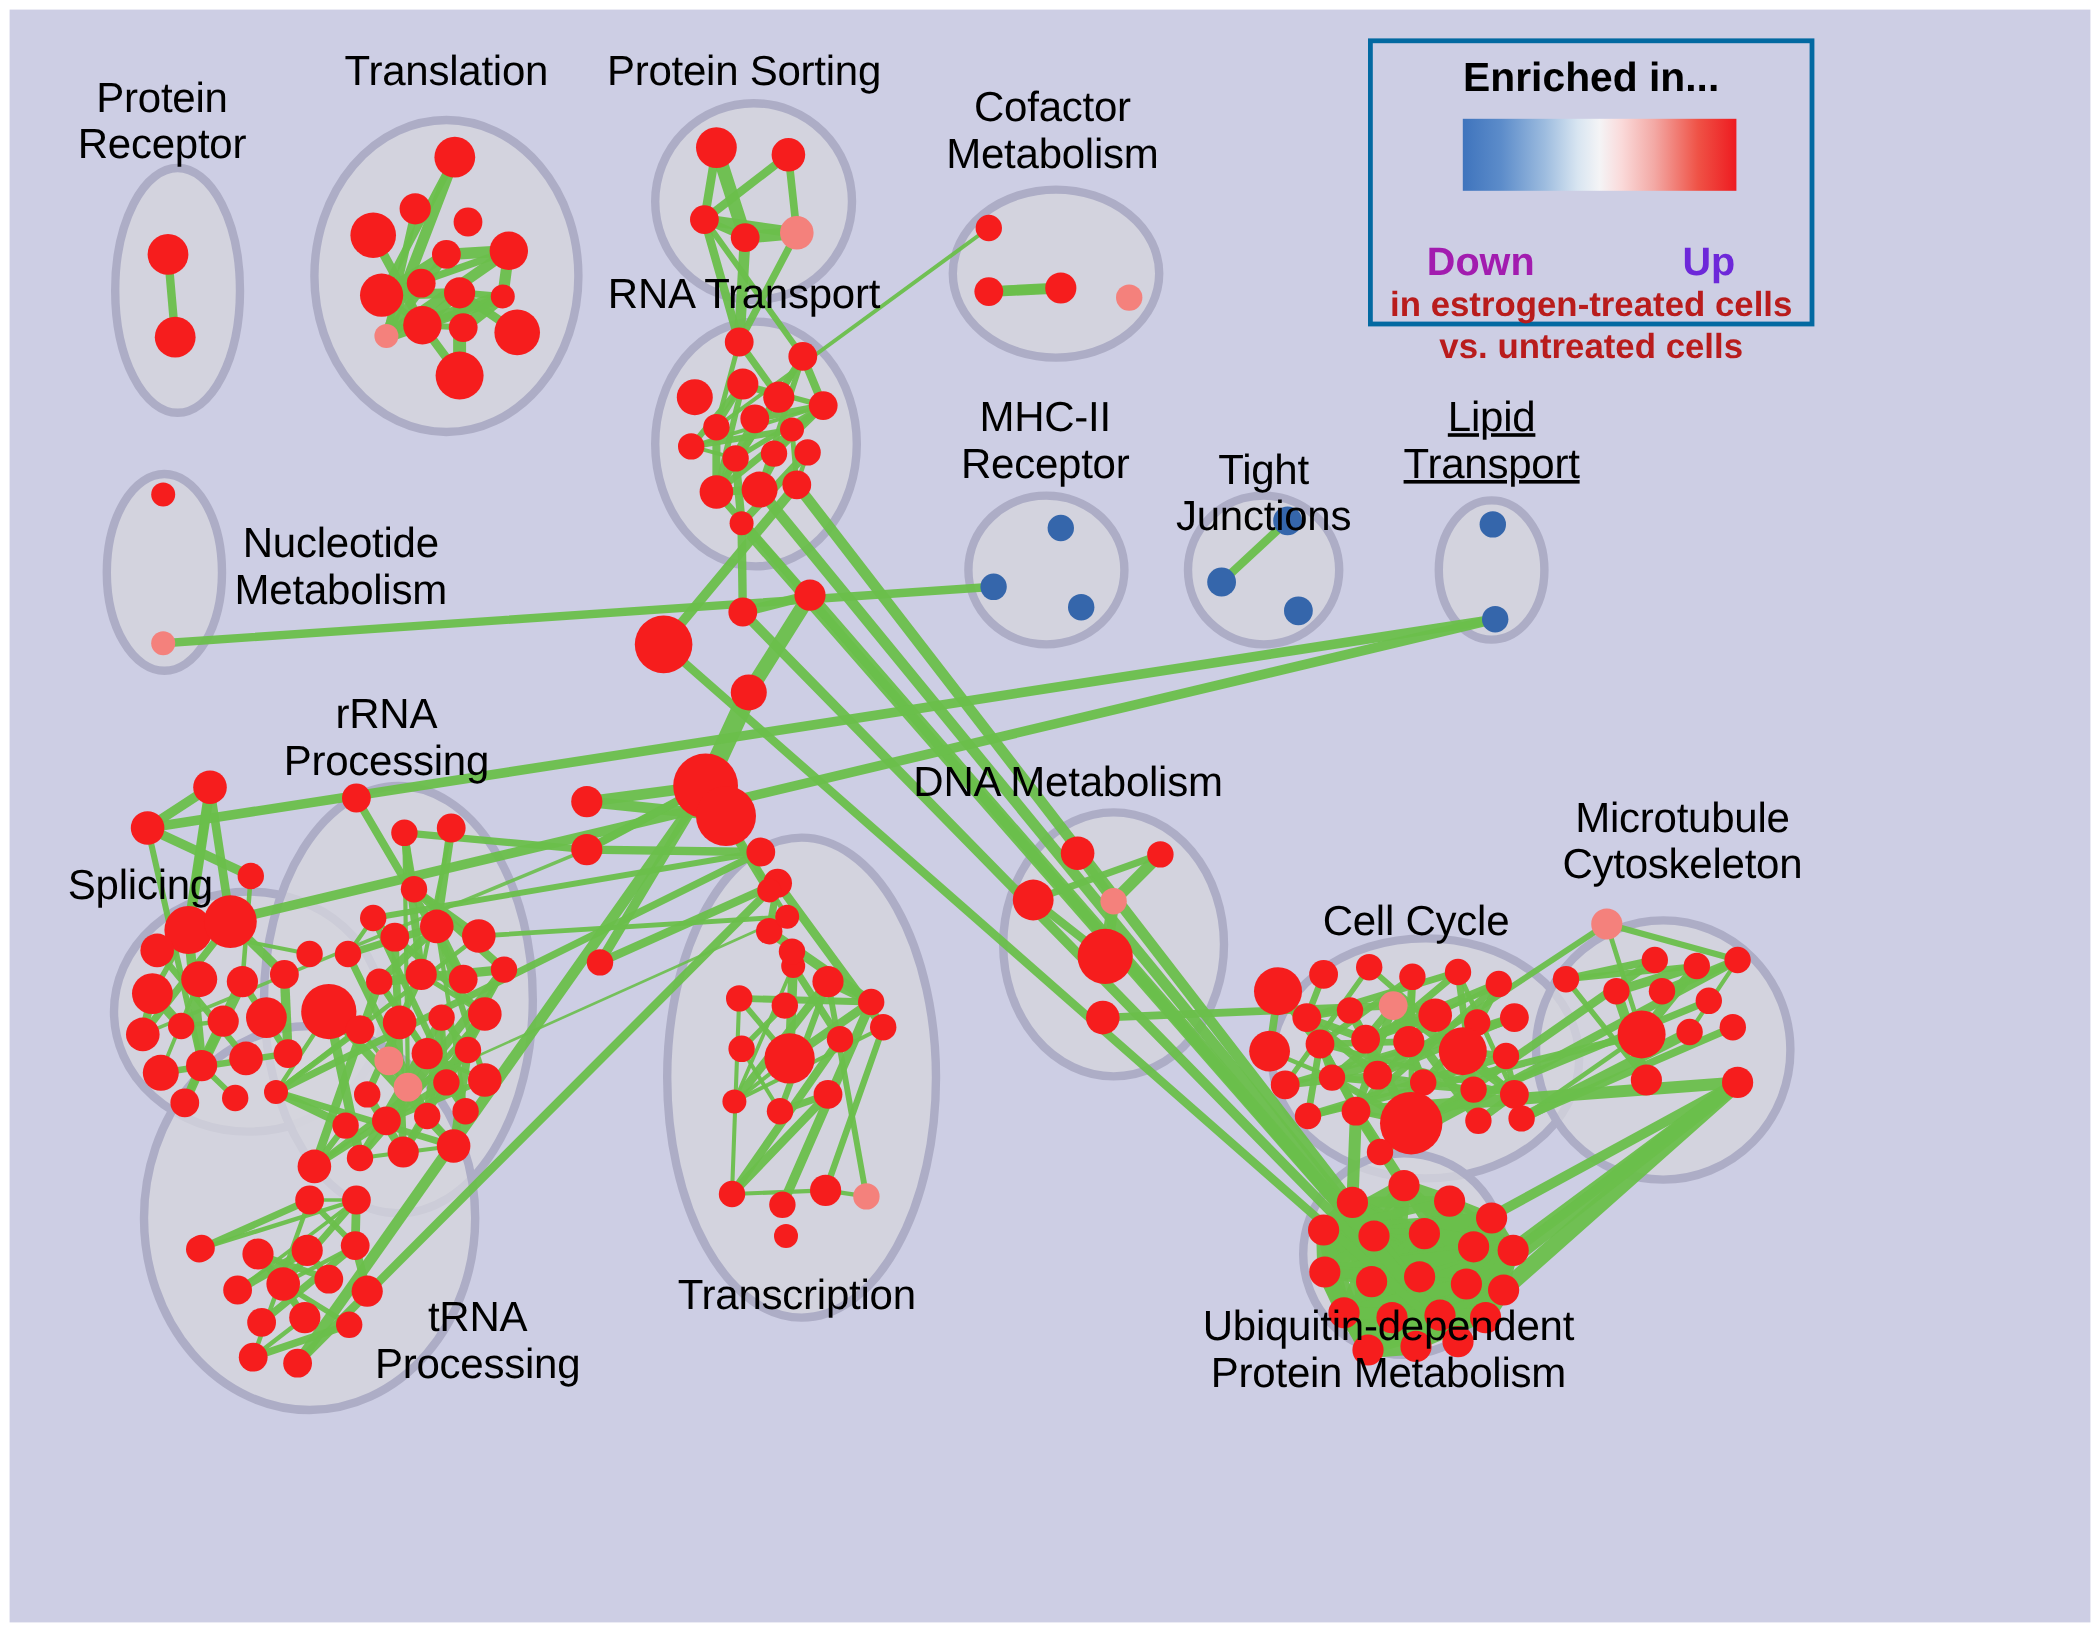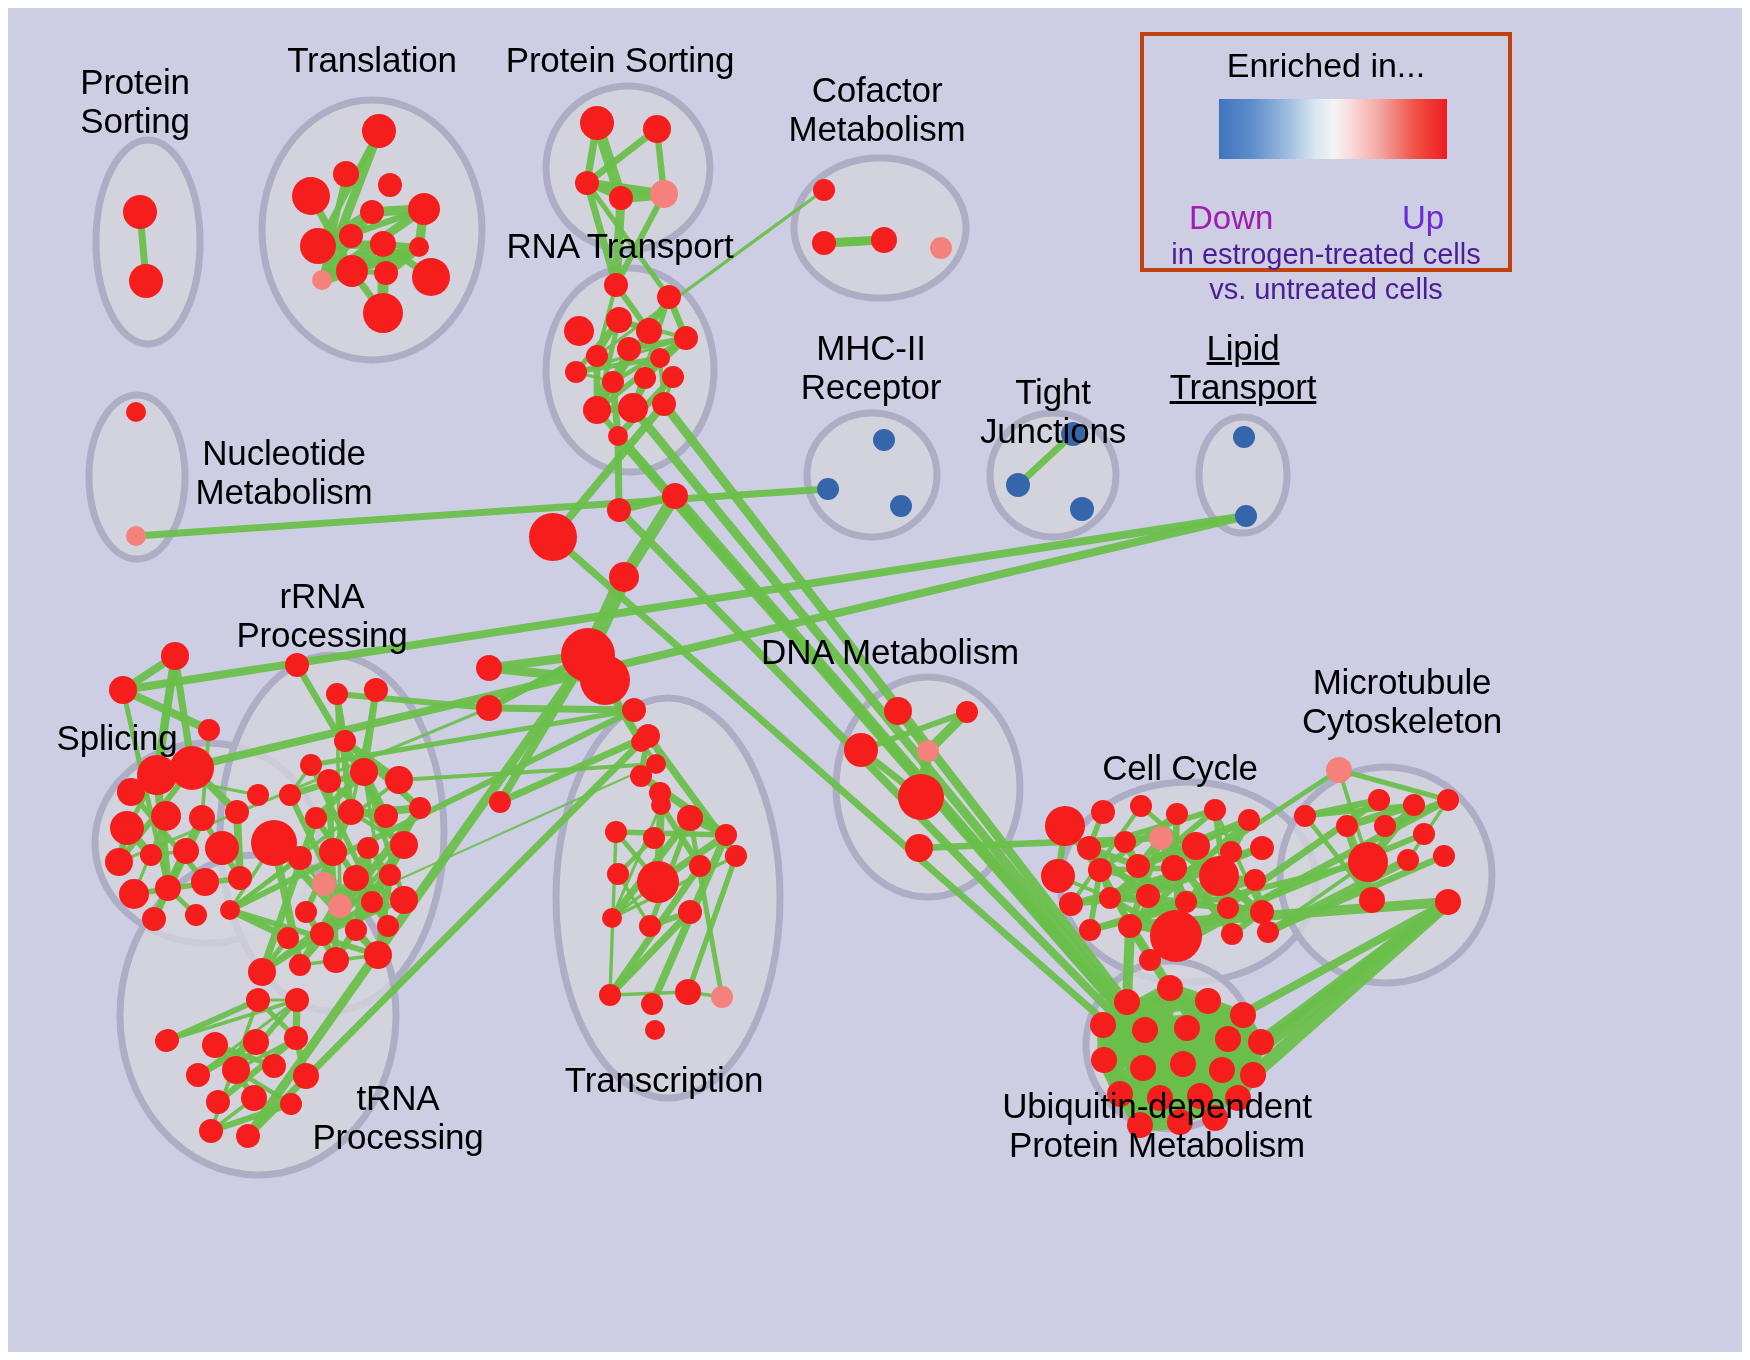--- a/index.html
+++ b/index.html
@@ -6,32 +6,32 @@
   body{font-family:"Liberation Sans",sans-serif;}
   #stage{position:relative;width:1750px;height:1360px;overflow:hidden;background:#ffffff;}
   #canvas{position:absolute;left:0;top:0;width:1750px;height:1360px;}
   .cluster-label{
     position:absolute;color:#000;font-family:"Liberation Sans",sans-serif;
     font-size:35px;line-height:1.12;text-align:center;white-space:pre-line;
     letter-spacing:-0.2px;
   }
   #legend-box{
     position:absolute;box-sizing:border-box;
-    border:4px solid #c2410c;background:#cdcee4;
+    border:4px solid #0369a1;background:#cdcee4;font-weight:bold;
   }
   #legend-title{
     position:absolute;width:100%;text-align:center;font-size:34px;color:#000;
   }
   #legend-bar{
     position:absolute;
     background:linear-gradient(to right,#3f74bd 0%,#5c8cca 14%,#9dbcdf 30%,#d8e5f1 42%,#f4f4f6 50%,#fadada 58%,#f3a9a5 70%,#ef5246 86%,#ee1b20 100%);
   }
   #legend-down{position:absolute;font-size:33px;color:#a21caf;}
   #legend-up{position:absolute;font-size:33px;color:#6d28d9;}
-  #legend-sub1,#legend-sub2{position:absolute;width:100%;text-align:center;font-size:29px;color:#4c1d95;}
+  #legend-sub1,#legend-sub2{position:absolute;width:100%;text-align:center;font-size:29px;color:#b91c1c;}
 </style>
 </head>
 <body>
 
 <div id="stage" style="background: rgb(255, 255, 255);">
 
   <svg id="canvas" viewBox="0 0 1750 1360" xmlns="http://www.w3.org/2000/svg">
     <rect id="panel-bg" x="8" y="8" width="1734" height="1344" fill="#cdcee4"></rect>
     <g id="hulls">
         <ellipse cx="148" cy="242" rx="52" ry="102" fill="#d5d5dd" fill-opacity="0.78" stroke="#adadc6" stroke-width="7"></ellipse>
@@ -707,21 +707,21 @@
         <circle cx="634" cy="710" r="12" fill="#f61d1d"></circle>
         <circle cx="641" cy="742" r="10" fill="#f61d1d"></circle>
         <circle cx="500" cy="802" r="11" fill="#f61d1d"></circle>
         <circle cx="656" cy="764" r="10" fill="#f61d1d"></circle>
         <circle cx="660" cy="793" r="11" fill="#f61d1d"></circle>
         <circle cx="168" cy="1040" r="11" fill="#f61d1d"></circle>
       </g>
     </svg>
 
   <div class="cluster-label" style="left:35px;  top:62px;  width:200px;">Protein
-Sorting</div>
+Receptor</div>
   <div class="cluster-label" style="left:262px; top:40px;  width:220px;">Translation</div>
   <div class="cluster-label" style="left:495px; top:40px;  width:250px;">Protein Sorting</div>
   <div class="cluster-label" style="left:505px; top:226px; width:230px;">RNA Transport</div>
   <div class="cluster-label" style="left:761px; top:70px;  width:232px;">Cofactor
 Metabolism</div>
   <div class="cluster-label" style="left:168px; top:433px; width:232px;">Nucleotide
 Metabolism</div>
   <div class="cluster-label" style="left:771px; top:328px; width:200px;">MHC-II
 Receptor</div>
   <div class="cluster-label" style="left:953px; top:328px; width:200px;margin-top:44px;">Tight

